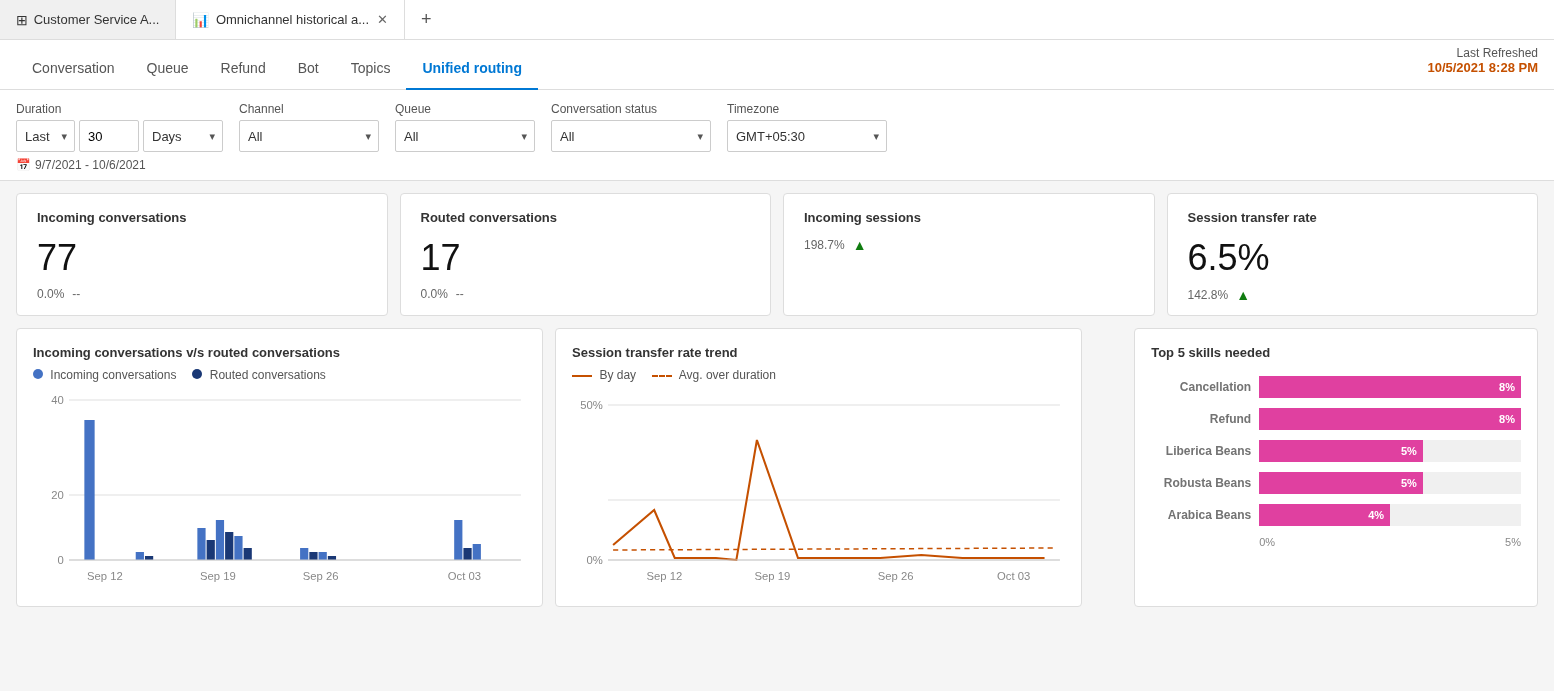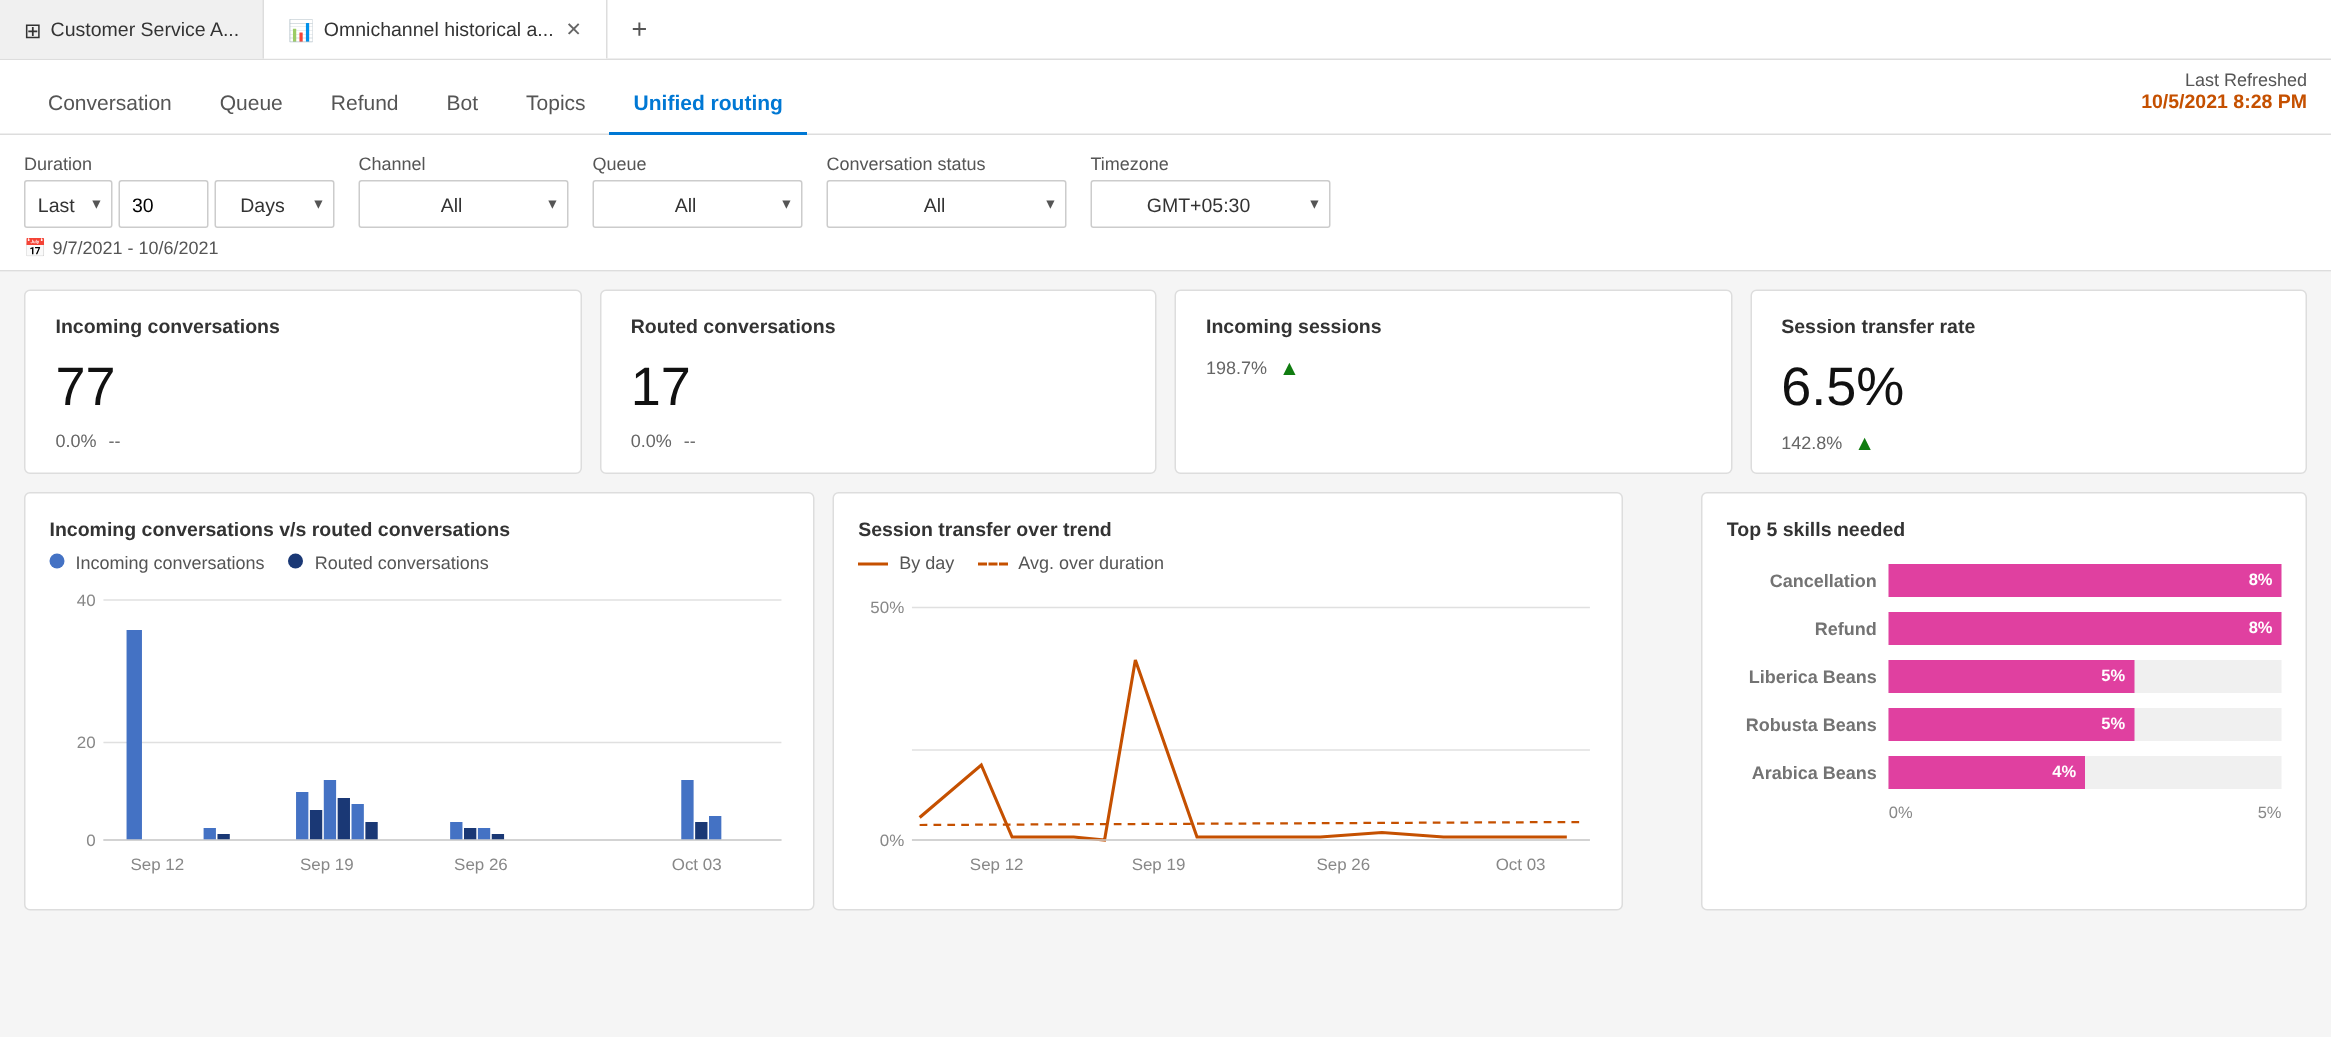--- a/index.html
+++ b/index.html
@@ -114,21 +114,20 @@
     .filter-select {
       border: 1px solid #ccc;
       border-radius: 2px;
       padding: 4px 8px;
       font-size: 13px;
       background: #fff;
       color: #333;
       appearance: none;
       cursor: pointer;
       height: 32px;
-      text-align: center;
     }
     .filter-select-wrapper {
       position: relative;
       display: inline-block;
     }
     .filter-select-wrapper::after {
       content: '▾';
       position: absolute;
       right: 8px;
       top: 50%;
@@ -493,21 +492,21 @@
         <text x="180" y="190" text-anchor="middle" font-size="11" fill="#888">Sep 19</text>
         <text x="280" y="190" text-anchor="middle" font-size="11" fill="#888">Sep 26</text>
         <text x="420" y="190" text-anchor="middle" font-size="11" fill="#888">Oct 03</text>
 
         <line x1="35" y1="170" x2="475" y2="170" stroke="#ccc" stroke-width="1"></line>
       </svg>
     </div>
   </div>
 
   <div class="chart-card medium">
-    <div class="chart-title">Session transfer over trend</div>
+    <div class="chart-title">Session transfer rate trend</div>
     <div class="chart-legend">
       <span>
         <span class="legend-line-solid"></span>
         <span>By day</span>
       </span>
       <span>
         <span class="legend-line-dashed"></span>
         <span>Avg. over duration</span>
       </span>
     </div>

